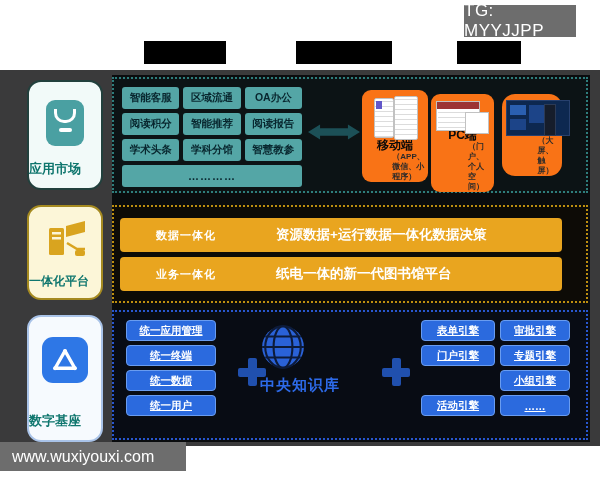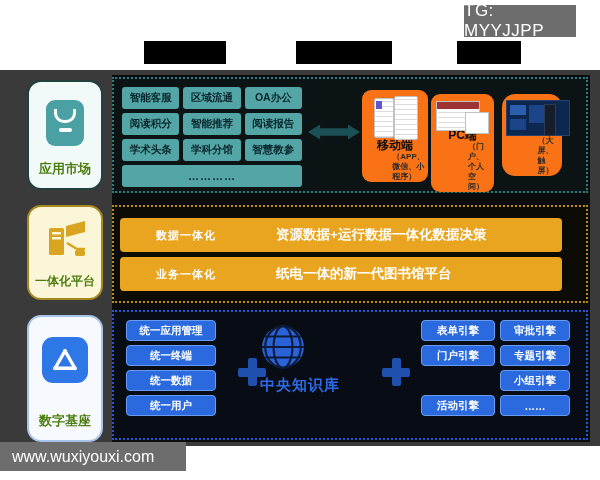--- a/index.html
+++ b/index.html
@@ -26,22 +26,22 @@
   .sec-apps{top:7px;height:116px;border:2px dotted #2e7d7c;background:#0c1315;}
   .sec-platform{top:135px;height:98px;border:2px dotted #bd8f10;background:#0d0b06;}
   .sec-base{top:240px;height:130px;border:2px dotted #2857cf;background:#080c14;}
 
   
   .side-card{position:absolute;left:27px;width:76px;border-radius:14px;box-sizing:border-box;
              display:flex;flex-direction:column;align-items:center;}
   .card-apps{top:10px;height:110px;background:#f2faf9;border:2px solid #22403d;}
   .card-platform{top:135px;height:95px;background:#fcf6d8;border:2px solid #a58a20;}
   .card-base{top:245px;height:127px;background:#f6fafe;border:2px solid #a9c3e8;}
-  .side-label{position:absolute;bottom:10px;width:100%;text-align:center;font-weight:bold;
-              font-size:13px;color:#4d7c0f;font-family:Liberation Mono, monospace;}
+  .side-label{position:absolute;bottom:10px;width:100%;text-align:left;font-weight:bold;
+              font-size:13px;color:#0f766e;font-family:Liberation Mono, monospace;}
   .card-platform .side-label{font-size:12px;bottom:8px;}
 
   .bag-icon{margin-top:18px;width:38px;height:46px;background:#4aa0a2;border-radius:9px;
             display:flex;flex-direction:column;align-items:center;}
   .bag-u{margin-top:9px;width:16px;height:11px;border:3.5px solid #fff;border-top:none;
          border-radius:0 0 10px 10px;}
   .bag-dash{margin-top:5px;width:13px;height:4px;background:#fff;border-radius:2px;}
   .ws-icon{margin-top:12px;}
   .as-icon{margin-top:20px;width:46px;height:46px;background:#2e77e6;border-radius:11px;
            display:flex;align-items:center;justify-content:center;}
@@ -81,21 +81,21 @@
   .gold-bar{position:absolute;left:6px;width:442px;height:34px;background:#e9a51f;border-radius:4px;}
   .gold-bar.b1{top:11px;} .gold-bar.b2{top:50px;}
   .gold-title{position:absolute;left:36px;top:0;height:34px;line-height:34px;color:#fff;
               font-weight:bold;font-size:11px;letter-spacing:1px;}
   .gold-desc{position:absolute;left:156px;top:0;height:34px;line-height:34px;color:#fff;
              font-weight:bold;font-size:13.5px;}
 
   
   .u-btn,.e-btn{position:absolute;height:21px;background:#2b6ade;border:1px solid #699cf0;
         border-radius:4px;box-sizing:border-box;display:flex;align-items:center;justify-content:center;
-        color:#fff;font-size:10.5px;font-weight:bold;}
+        color:#fff;font-size:10.5px;font-weight:bold;text-decoration:underline;}
   .u-btn{left:12px;width:90px;}
   .e-btn.c1{left:307px;width:74px;}
   .e-btn.c2{left:386px;width:70px;}
   .rowy0{top:8px;} .rowy1{top:33px;} .rowy2{top:58px;} .rowy3{top:83px;}
 
   .plus{position:absolute;width:28px;height:28px;}
   .plus.p1{left:124px;top:46px;} .plus.p2{left:268px;top:46px;}
   .plus i{position:absolute;background:#2050ae;border-radius:2px;}
   .plus i.h{left:0;top:10px;width:28px;height:9px;}
   .plus i.v{left:10px;top:0;width:9px;height:28px;}

